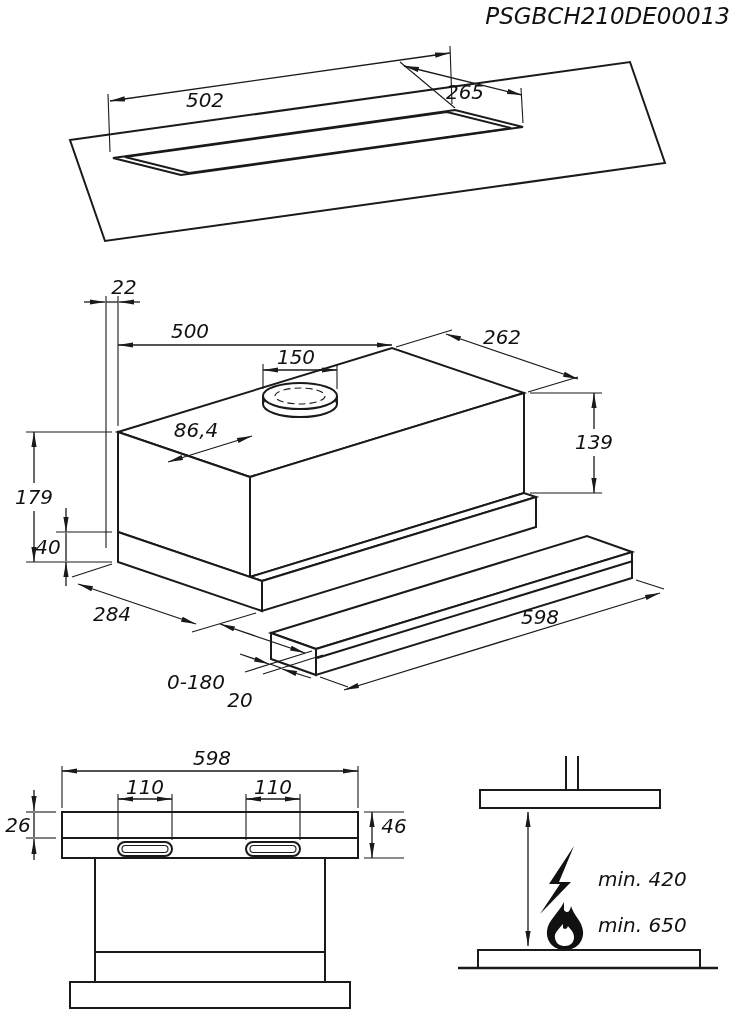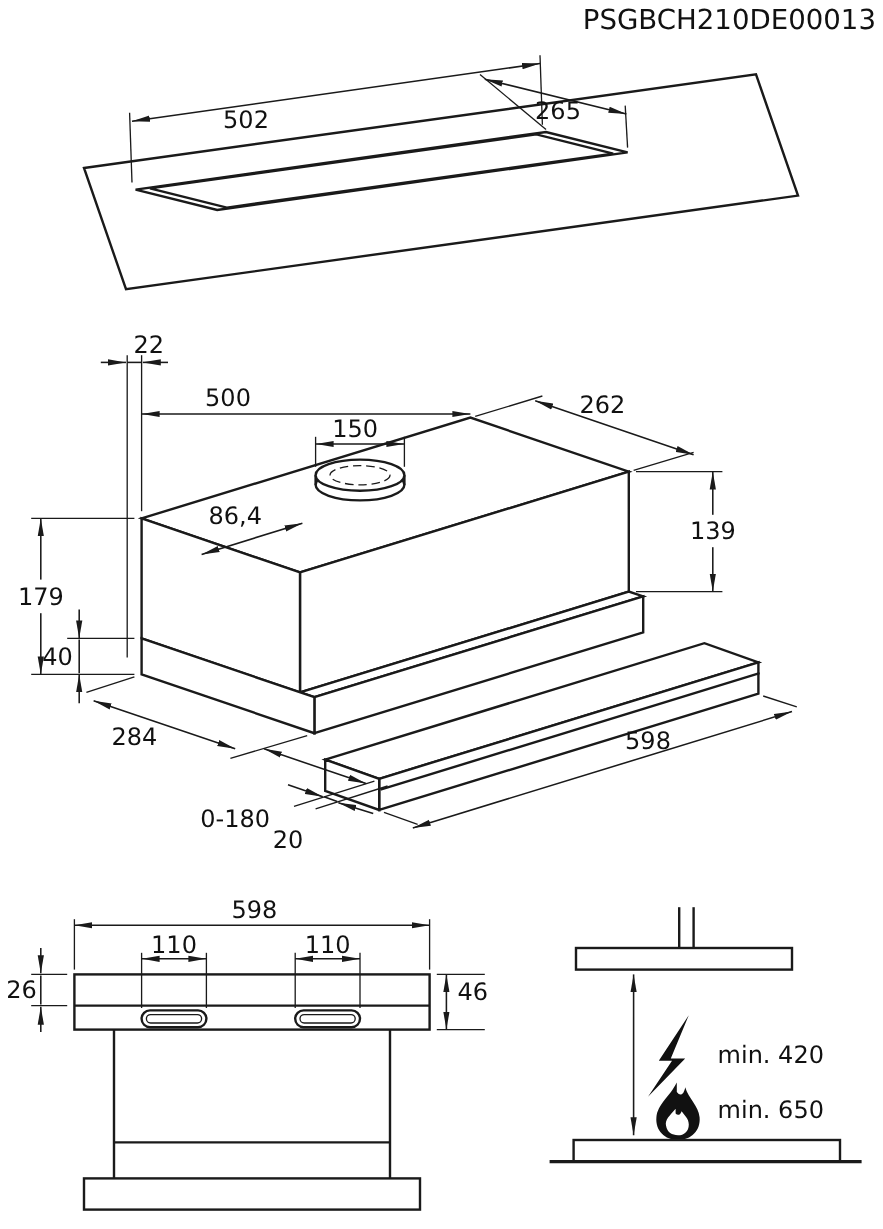--- a/index.html
+++ b/index.html
@@ -1,17 +1,17 @@
 <!DOCTYPE html>
 <html><head>
 <meta charset="utf-8">
 <style>
   html,body{margin:0;padding:0;background:#fff;}
   .frame{width:736px;height:1024px;background:#ffffff;position:relative;overflow:hidden;
-         font-family:"DejaVu Sans",sans-serif;}
+         font-family:"DejaVu Sans",sans-serif;font-style:italic;}
   svg{display:block;}
   .ol{fill:#ffffff;stroke:#1a1a1a;stroke-width:2;stroke-linejoin:miter;}
   .ln{fill:none;stroke:#1a1a1a;stroke-width:2;}
   .thk{fill:none;stroke:#1a1a1a;stroke-width:2.6;}
   .dim{fill:none;stroke:#1a1a1a;stroke-width:1.3;}
   .ext{fill:none;stroke:#1a1a1a;stroke-width:1.1;}
   .dsh{fill:none;stroke:#1a1a1a;stroke-width:1.1;stroke-dasharray:7 4;}
   text.t{font-size:20px;fill:#111;font-family:"DejaVu Sans",sans-serif;}
   text.title{font-size:23px;fill:#111;font-family:"DejaVu Sans",sans-serif;}
   .wbg{fill:#ffffff;stroke:none;}

